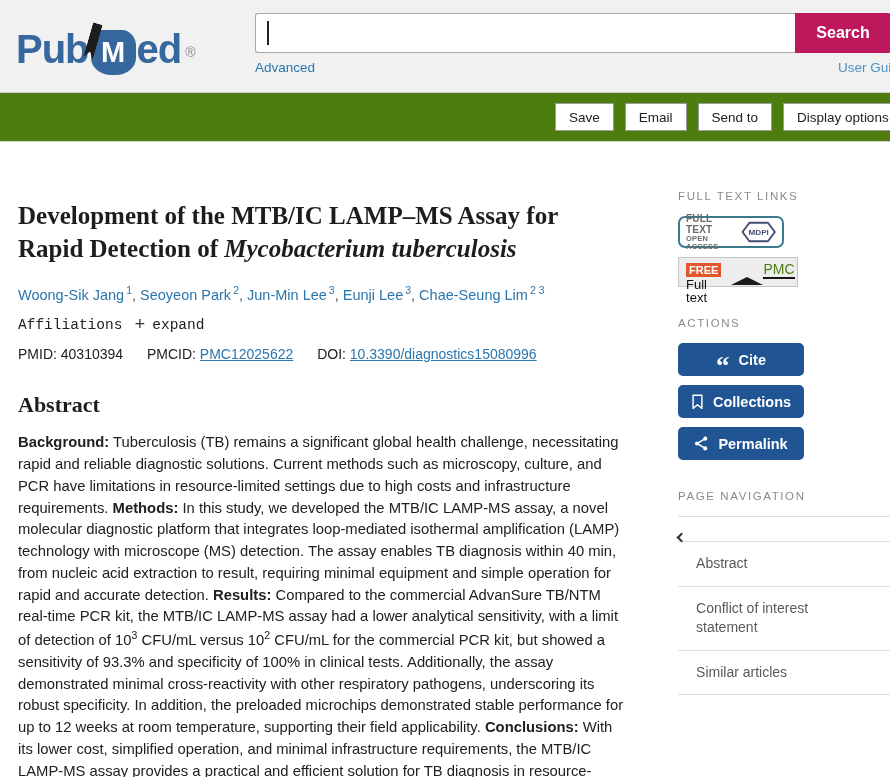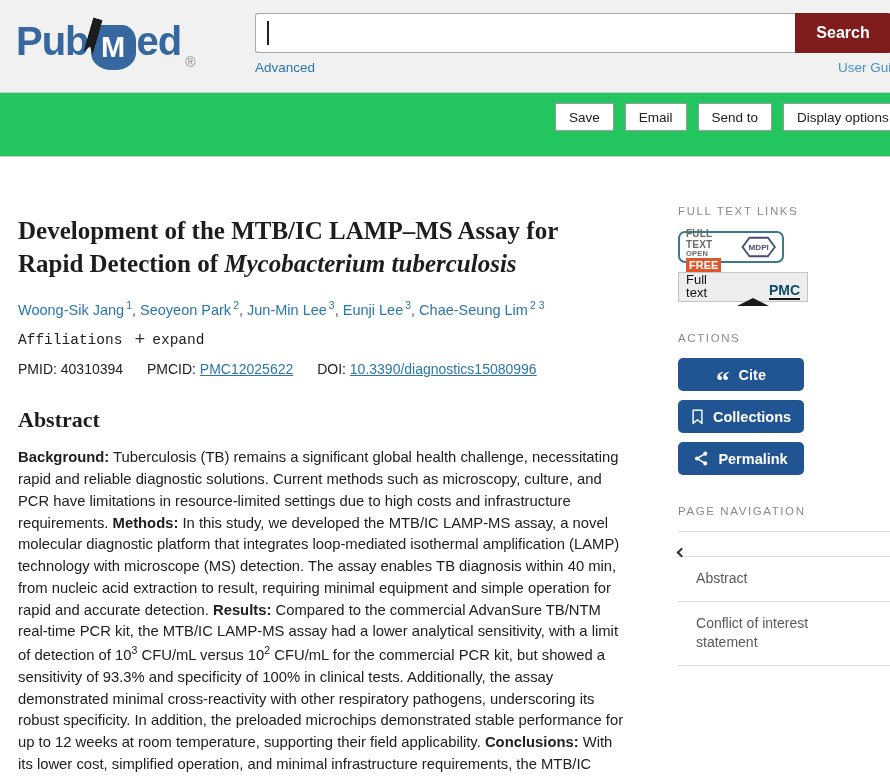--- a/index.html
+++ b/index.html
@@ -3,42 +3,42 @@
 <meta charset="utf-8">
 <style>
   * { margin:0; padding:0; box-sizing:border-box; }
   body { background:#fff; }
   .page { width:890px; height:777px; position:relative; overflow:hidden; background:#fff;
           font-family:"Liberation Sans","DejaVu Sans",sans-serif; color:#212121; }
   a { text-decoration:none; cursor:pointer; }
 
   
   .site-header { position:relative; height:93px; background:#f1f1f1; border-bottom:1px solid #cfcfcf; }
-  .logo { position:absolute; left:16px; top:12px; display:flex; align-items:flex-end; cursor:pointer; }
+  .logo { position:absolute; left:16px; top:20px; display:flex; align-items:center; cursor:pointer; }
   .logo-pub, .logo-ed { font-weight:bold; font-size:40px; color:#36679e; line-height:58px; letter-spacing:-1px; }
   .logo-book { position:relative; width:45px; height:45px; margin:7px 1px 0 2px; background:#36679e;
                border-radius:10px 14px 45% 45%/14px 16px 38% 38%; display:flex; align-items:center; justify-content:center; }
   .logo-ribbon { position:absolute; left:-3px; top:-7px; width:10px; height:36px; background:#1c1c1c;
                transform:rotate(16deg); clip-path:polygon(0 0,100% 0,100% 100%,50% 80%,0 100%); }
   .logo-m { color:#fff; font-weight:bold; font-size:29px; position:relative; }
   .logo-reg { color:#8a8a8a; font-size:14px; margin:6px 0 0 4px; }
 
   .search-input { position:absolute; left:255px; top:13px; width:540px; height:40px;
                   border:1px solid #a9a9a9; border-right:none; border-radius:3px 0 0 3px;
                   padding-left:12px; font-size:15px; background:#fff; outline:none;
                   font-family:"Liberation Sans","DejaVu Sans",sans-serif; }
   .caret { position:absolute; left:267px; top:21px; width:2px; height:24px; background:#222; }
-  .search-btn { position:absolute; left:795px; top:13px; width:96px; height:40px; background:#7f1d1d;
+  .search-btn { position:absolute; left:795px; top:13px; width:96px; height:40px; background:#be185d;
                 color:#fff; font-weight:bold; font-size:16px; border:none; border-radius:0 3px 3px 0;
                 cursor:pointer; font-family:"Liberation Sans","DejaVu Sans",sans-serif; }
   .advanced-link { position:absolute; left:255px; top:60px; font-size:13.5px; color:#2a76ad; }
   .user-guide-link { position:absolute; left:838px; top:60px; font-size:13.5px; color:#4a90c4; white-space:nowrap; }
 
   
-  .toolbar { position:relative; height:64px; background:#22c55e; border-bottom:1px solid #cfcfcf; }
+  .toolbar { position:relative; height:49px; background:#4d7c0f; border-bottom:1px solid #cfcfcf; }
   .toolbar-inner { position:absolute; left:555px; top:10px; display:flex; gap:11px; }
   .tb-btn { height:28px; padding:0 13px; background:#fff; border:1px solid #9b9b9b; font-size:13.5px;
             color:#212121; display:flex; align-items:center; gap:8px; white-space:nowrap; cursor:pointer;
             font-family:"Liberation Sans","DejaVu Sans",sans-serif; }
 
   
   .content { display:flex; align-items:flex-start; padding-left:18px; }
   .article-col { width:662px; padding-top:40px; }
   .sidebar { width:230px; margin-left:50px; padding-top:48px; }
 
@@ -70,28 +70,28 @@
   
   .sb-heading { font-size:11.5px; font-weight:400; letter-spacing:1.6px; color:#8a8a8a; margin-bottom:14px; }
   .sb-section { margin-bottom:30px; }
 
   .badge-mdpi { display:flex; align-items:center; gap:7px; width:106px; border:2px solid #3a7a8c;
                 border-radius:7px; background:#fff; padding:2px 6px; margin-bottom:9px; height:32px; }
   .mdpi-text span { display:block; font-weight:700; color:#6a6a6a; line-height:1.1; }
   .mdpi-line1 { font-size:10px; letter-spacing:0.2px; }
   .mdpi-line2 { font-size:7.5px; letter-spacing:0.2px; }
 
-  .badge-pmc { display:flex; align-items:flex-end; gap:10px; width:130px; background:#ededed;
+  .badge-pmc { display:flex; align-items:flex-start; gap:10px; width:120px; background:#ededed;
                border:1px solid #c4c4c4; padding:2px 7px; height:30px; }
   .pmc-free { display:inline-block; background:#e1572c; color:#fff; font-weight:bold; font-size:11px;
               padding:0 3px; line-height:14px; margin-bottom:1px; }
   .pmc-ft { display:block; font-size:13px; color:#111; line-height:13px; }
   .pmc-roof { width:0; height:0; border-left:16px solid transparent; border-right:16px solid transparent;
               border-bottom:8px solid #1a1a1a; margin:0 auto 1px; }
-  .pmc-word { font-weight:700; font-size:14px; color:#0c4a6e; border-bottom:2.5px solid #161616; line-height:15px; }
+  .pmc-word { font-weight:400; font-size:14px; color:#4d7c0f; border-bottom:2.5px solid #161616; line-height:15px; }
 
   .action-btn { display:flex; align-items:center; justify-content:center; gap:9px; width:126px; height:33px;
                 background:#205493; color:#fff; border:none; border-radius:5px; font-size:14.5px; font-weight:700;
                 margin-bottom:9px; cursor:pointer; font-family:"Liberation Sans","DejaVu Sans",sans-serif; }
   .quote-glyph { font-family:"Liberation Serif","DejaVu Serif",serif; font-size:27px; line-height:8px;
                  position:relative; top:6px; }
 
   .pn-list { border-top:1px solid #ddd; }
   .pn-item { position:relative; display:block; padding:12px 0 12px 18px; font-size:14px; color:#5a5a5a;
              border-bottom:1px solid #ddd; cursor:pointer; }
@@ -214,18 +214,21 @@
         <nav class="pn-list">
           <a class="pn-item active">
             <span class="chev-left"></span>
           </a>
           <a class="pn-item">
               <span>Abstract</span>
             </a>
           <a class="pn-item">
               <span>Conflict of interest statement</span>
             </a>
+          <a class="pn-item">
+              <span>Similar articles</span>
+            </a>
         </nav>
       </section>
 
     </aside>
   </div>
 </div>
 
 </body></html>

